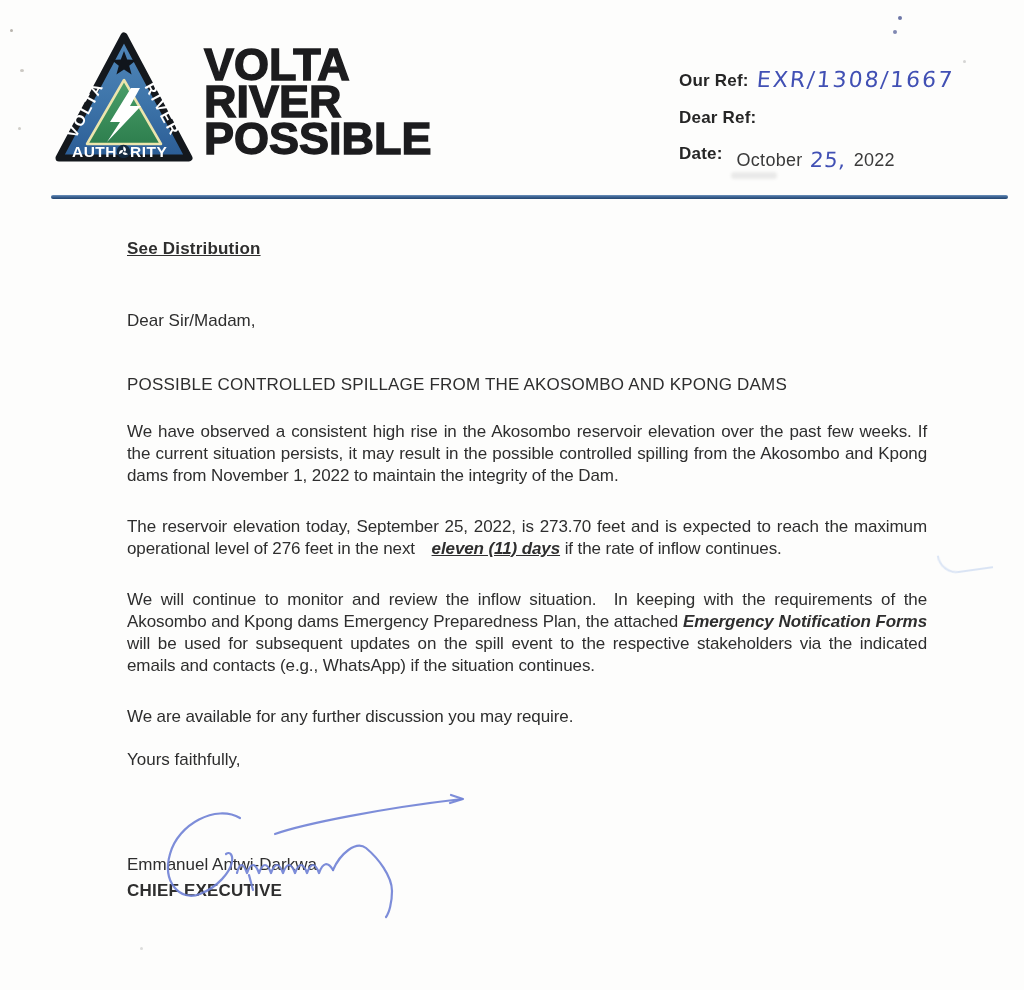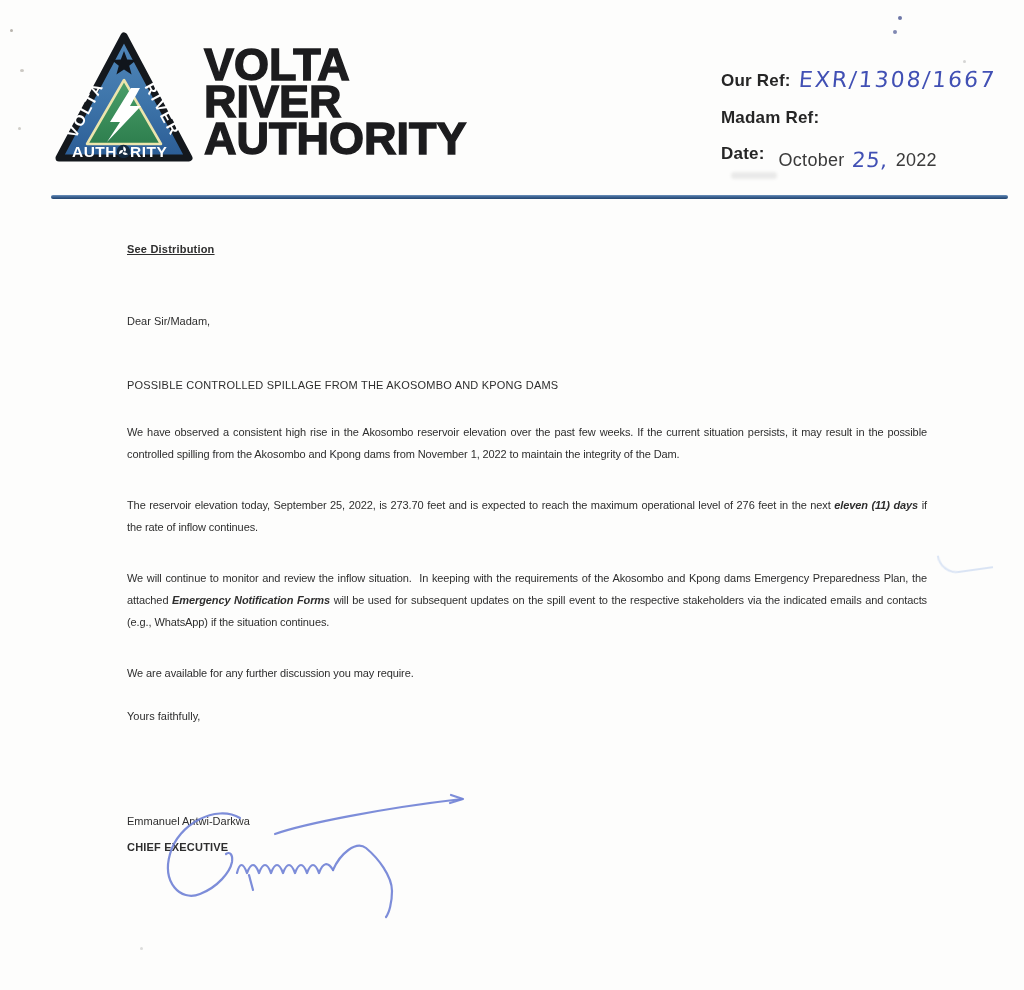--- a/index.html
+++ b/index.html
@@ -22,47 +22,47 @@
   .logo-emblem svg{display:block;width:100%;height:100%;}
   .logo-tri-text{font-family:"Liberation Sans",sans-serif;font-weight:bold;fill:#ffffff;}
 
   .wordmark{
     position:absolute;left:204px;top:46px;
     font-size:45px;font-weight:bold;line-height:37px;letter-spacing:0px;
     color:#1c1c1e;-webkit-text-stroke:1.4px #1c1c1e;
   }
   .wordmark div{white-space:nowrap;}
 
-  .ref-block{position:absolute;left:721px;top:66px;font-size:17px;color:#262626;text-align:center;}
+  .ref-block{position:absolute;left:679px;top:66px;font-size:17px;color:#262626;text-align:center;}
   .ref-row{display:flex;align-items:baseline;white-space:nowrap;}
   .ref-row.r1{margin-bottom:17px;}
   .ref-row.r2{margin-bottom:12px;}
   .ref-label{font-weight:600;letter-spacing:0.2px;}
   .handwritten{
     font-family:"DejaVu Sans",sans-serif;color:var(--ink-hand);
     transform:skewX(-5deg);display:inline-block;
   }
   .ref-value{font-size:22px;letter-spacing:2px;margin-left:8px;position:relative;top:1px;}
   .date-value{margin-left:14px;position:relative;top:7px;color:#3a3a3a;font-size:18px;letter-spacing:0.3px;}
   .date-day{font-size:21px;letter-spacing:1px;position:relative;top:1px;margin:0 2px;}
 
   .head-rule{
     position:absolute;left:51px;top:195px;width:957px;height:4px;
     background:linear-gradient(#6e93bd,var(--rule) 45%,#24466f);
     border-radius:2px;
   }
 
   
-  .letter{position:absolute;left:127px;top:238px;width:800px;font-size:11px;line-height:22px;}
+  .letter{position:absolute;left:127px;top:238px;width:800px;font-size:17px;line-height:22px;}
   .dist-note{font-weight:bold;text-decoration:underline;letter-spacing:0.2px;margin-bottom:50px;}
   .salutation{margin-bottom:42px;}
   .subject{font-weight:normal;letter-spacing:0.2px;margin-bottom:25px;}
   .para{margin:0 0 29px 0;text-align:justify;white-space:pre-wrap;letter-spacing:-0.1px;}
   .para:last-child{margin-bottom:0;margin-top:16px;}
-  .b{font-weight:bold;} .i{font-style:italic;} .u{}
+  .b{font-weight:bold;} .i{font-style:italic;} .u{text-decoration:underline;margin-left:12px;}
   .closing{margin-top:21px;margin-bottom:14px;}
   .sign-block{margin-top:81px;}
   .sign-name{line-height:26px;}
   .sign-title{font-weight:bold;line-height:26px;letter-spacing:0.2px;}
 
   
   .signature{position:absolute;left:128px;top:778px;width:390px;height:155px;pointer-events:none;}
   .signature path{fill:none;stroke:var(--ink-sign);stroke-width:2.2;stroke-linecap:round;stroke-linejoin:round;opacity:0.92;}
 
   
@@ -117,30 +117,30 @@
           <path d="M76.5,118.2 q4,2.6 1.6,5.6 q-2.6,-1.2 -1.6,-5.6 Z" transform="rotate(120 76.5 123.5)"></path>
           <path d="M76.5,118.2 q4,2.6 1.6,5.6 q-2.6,-1.2 -1.6,-5.6 Z" transform="rotate(240 76.5 123.5)"></path>
         </g>
       </g>
     </svg>
   </div>
 
   <div class="wordmark">
     <div>VOLTA</div>
     <div>RIVER</div>
-    <div>AUTHORITY</div>
+    <div>POSSIBLE</div>
   </div>
 
   <div class="ref-block">
     <div class="ref-row r1">
       <span class="ref-label">Our Ref:</span>
       <span class="handwritten ref-value">EXR/1308/1667</span>
     </div>
     <div class="ref-row r2">
-      <span class="ref-label">Madam Ref:</span>
+      <span class="ref-label">Dear Ref:</span>
     </div>
     <div class="ref-row">
       <span class="ref-label">Date:</span>
       <span class="date-value">
         <span>October</span>
         <span class="handwritten date-day">25,</span>
         <span>2022</span>
       </span>
     </div>
   </div>

